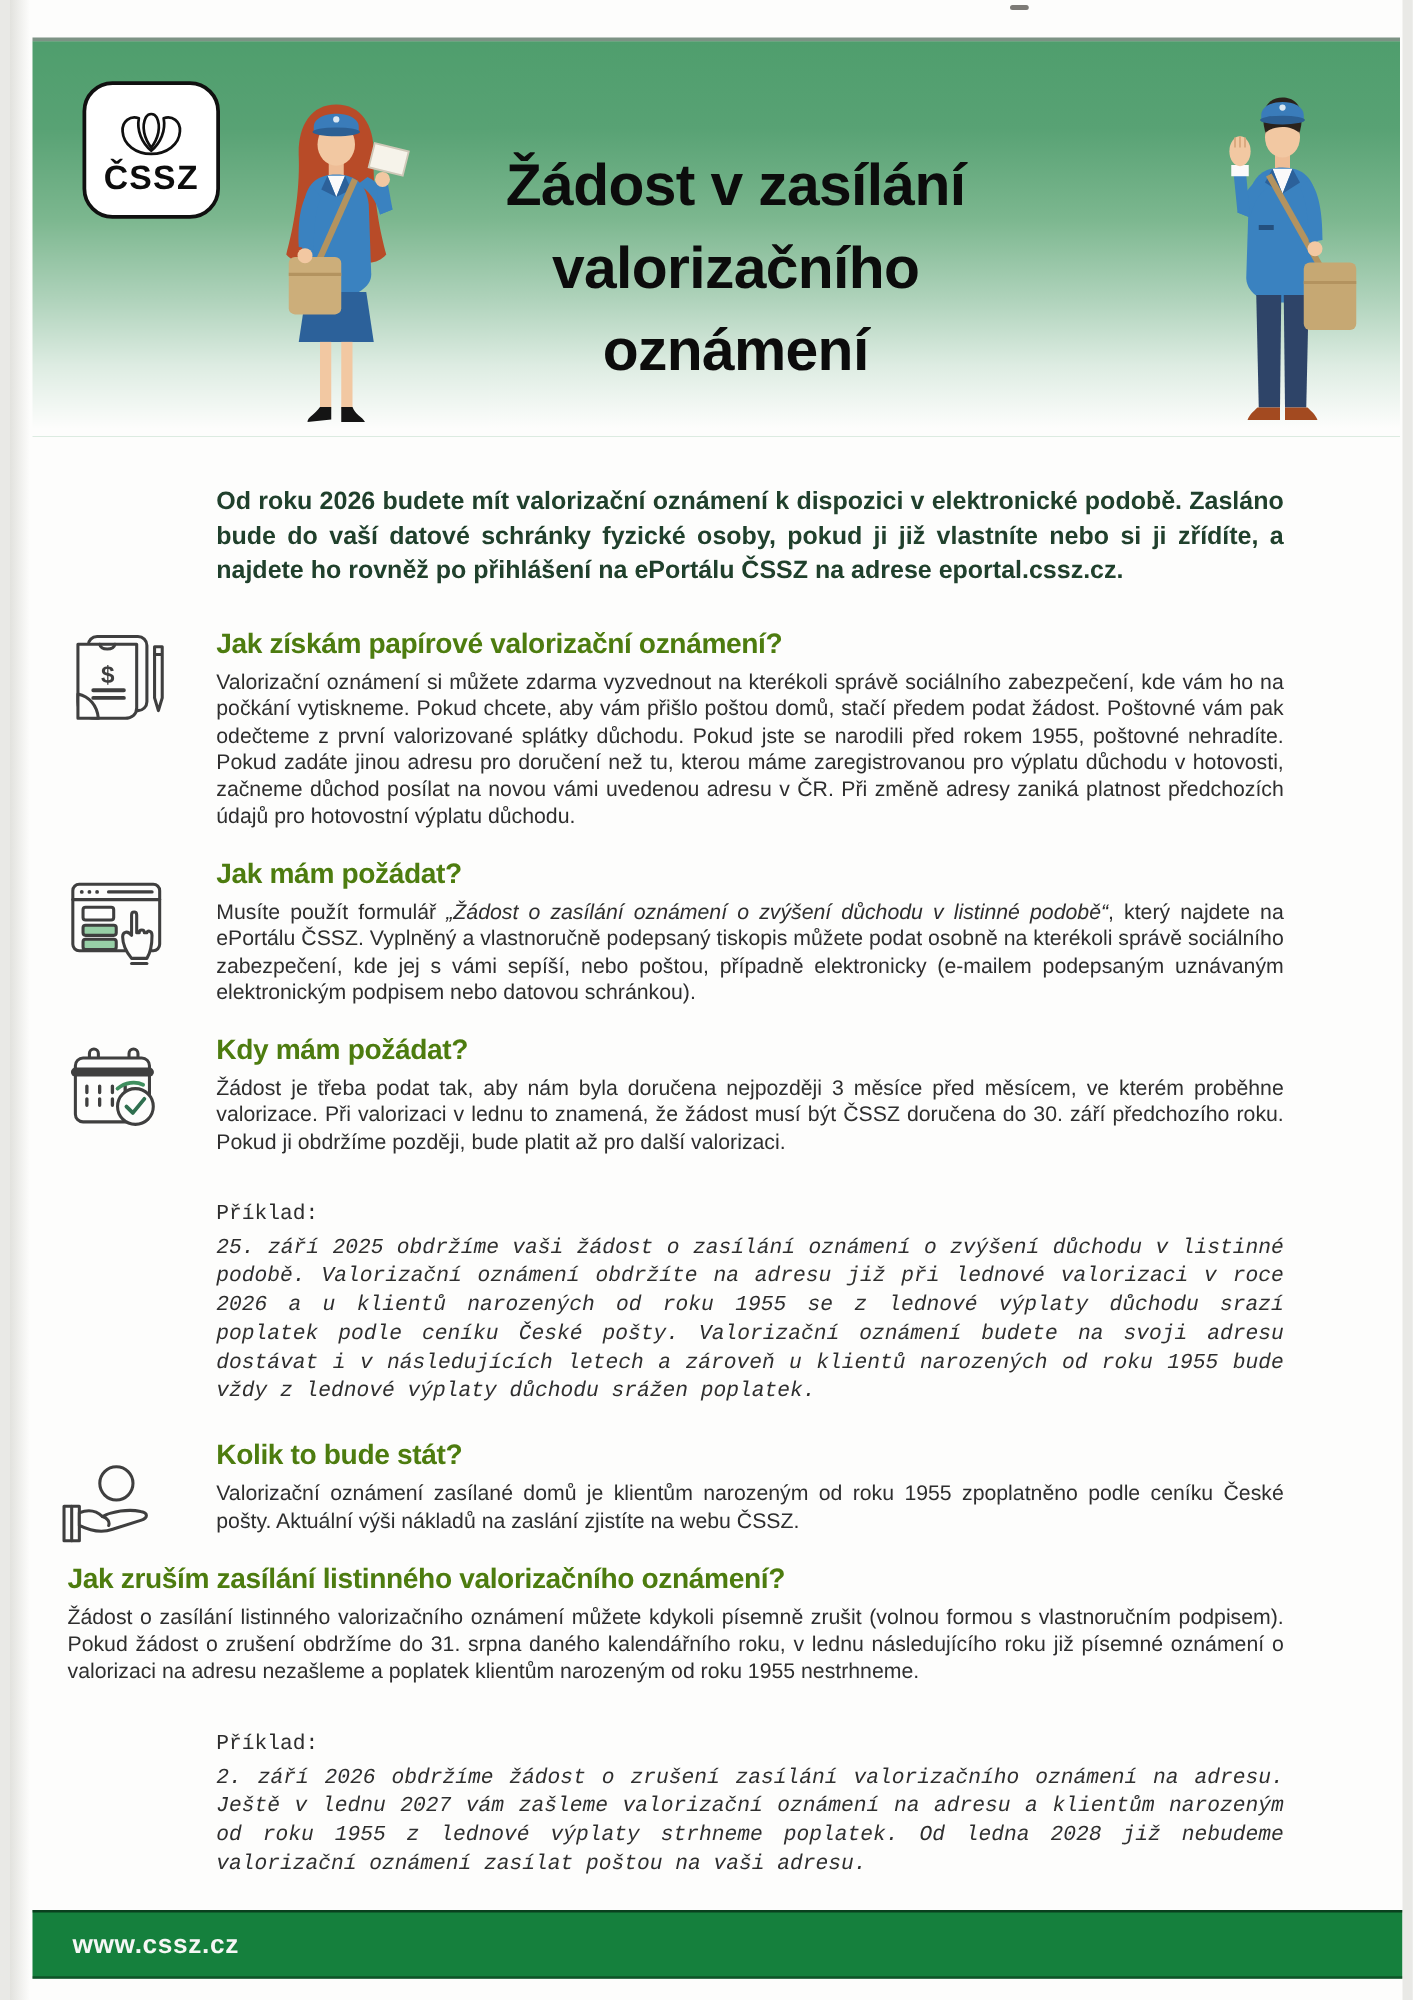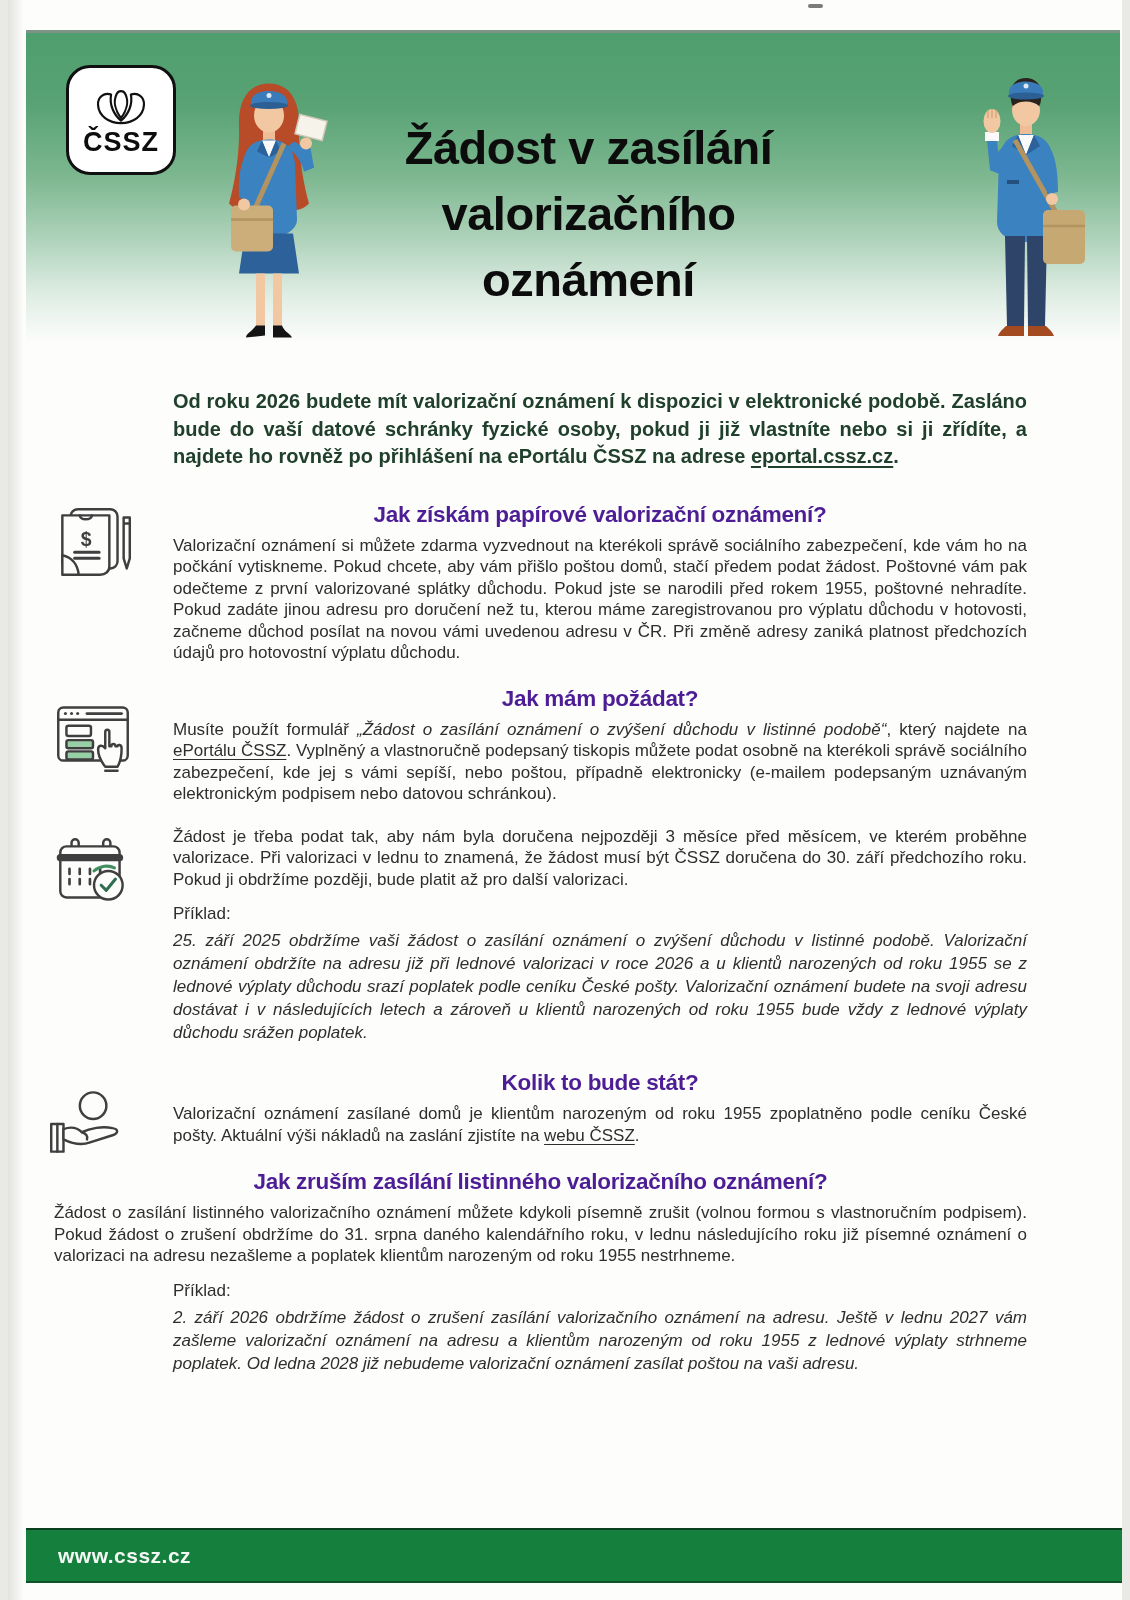--- a/index.html
+++ b/index.html
@@ -36,34 +36,33 @@
   .figure.postwoman{left:168px;top:32px;}
   .figure.postman{left:925px;top:26px;}
 
   
   .intro{
     margin:388px 95px 0 165px;position:relative;z-index:2;
     font-size:20px;line-height:27.5px;font-weight:bold;color:#20402c;
     text-align:justify;
   }
   .intro .ulink,.body .ulink{
-    text-decoration:underline;text-underline-offset:3px;
+    text-underline-offset:3px;
   }
   .section{position:relative;margin:24px 95px 0 165px;}
   .side-icon{position:absolute;left:-127px;top:-4px;width:94px;height:94px;}
   h2{
-    margin:0 0 6px 0;font-size:22.5px;line-height:28px;color:#4c1d95;
+    margin:0 0 6px 0;font-size:22.5px;line-height:28px;color:#4d7c0f;
     letter-spacing:-0.3px;
-    text-align:center;
   }
   .body{
     margin:0;font-size:17px;line-height:21.5px;text-align:justify;color:#2e2e2e;
   }
   .quote-italic{font-style:italic;}
-  .example{margin:13px 95px 0 165px;}
+  .example{margin:37px 95px 0 165px;font-family:Liberation Mono, monospace;}
   .example-label{margin:0;font-size:17px;line-height:22px;color:#2e2e2e;}
   .example p.ex{
     margin:4px 0 0 0;font-size:17px;line-height:23px;font-style:italic;
     text-align:justify;color:#2e2e2e;
   }
   .example p.ex + p.ex{margin-top:21px;}
 
   
   .footer{
     position:absolute;left:18px;right:0;top:1528px;height:51px;
@@ -195,20 +194,21 @@
     <svg class="side-icon" style="top:2px;" viewBox="0 0 92 92" fill="none" stroke="#3f3f3f" stroke-width="2.4" stroke-linecap="round" stroke-linejoin="round">
       <rect x="25" y="11" width="7" height="12" rx="3.5"></rect>
       <rect x="56" y="11" width="7" height="12" rx="3.5"></rect>
       <rect x="14" y="18" width="58" height="50" rx="6" fill="#fdfdfc"></rect>
       <path d="M14 29 H72" stroke-width="7"></path>
       <path d="M23 40 V45 M33 40 V45 M43 40 V45 M53 40 V45 M23 50 V55 M33 50 V55 M43 50 V55" stroke-width="2.6"></path>
       <path d="M47 42 C53 37 61 36 67 39" stroke="#3f8f5f" stroke-width="3"></path>
       <circle cx="61" cy="56" r="14" fill="#fdfdfc"></circle>
       <path d="M54 56 L59 61 L68 50" stroke="#2f6f4f" stroke-width="3"></path>
     </svg>
+    <h2>Kdy mám požádat?</h2>
     <p class="body">Žádost je třeba podat tak, aby nám byla doručena nejpozději 3 měsíce před měsícem, ve kterém proběhne valorizace. Při valorizaci v lednu to znamená, že žádost musí být ČSSZ doručena do 30. září předchozího roku. Pokud ji obdržíme později, bude platit až pro další valorizaci.</p>
   </div>
 
   <div class="example">
     <p class="example-label">Příklad:</p>
     <p class="ex">25. září 2025 obdržíme vaši žádost o zasílání oznámení o zvýšení důchodu v listinné podobě. Valorizační oznámení obdržíte na adresu již při lednové valorizaci v roce 2026 a u klientů narozených od roku 1955 se z lednové výplaty důchodu srazí poplatek podle ceníku České pošty. Valorizační oznámení budete na svoji adresu dostávat i v následujících letech a zároveň u klientů narozených od roku 1955 bude vždy z lednové výplaty důchodu srážen poplatek.</p>
   </div>
 
   <div class="section" style="margin-top:25px;">
     <svg class="side-icon" style="top:6px;left:-132px;" viewBox="0 0 92 92" fill="none" stroke="#3f3f3f" stroke-width="2.4" stroke-linecap="round" stroke-linejoin="round">

